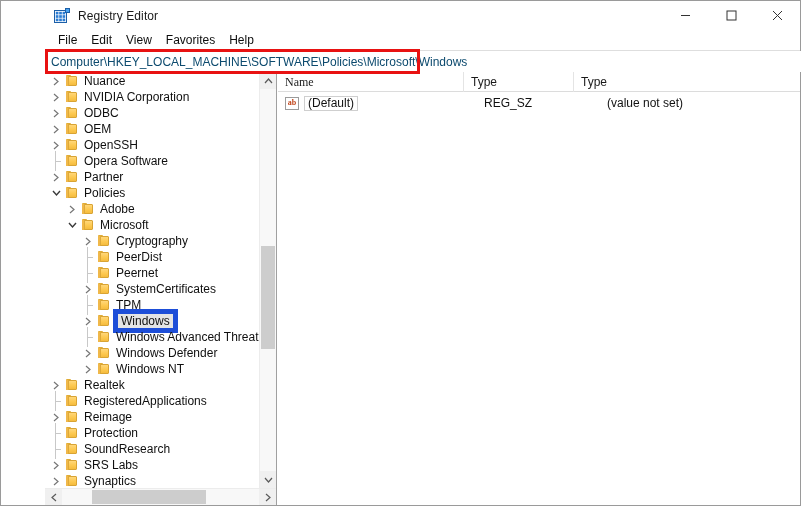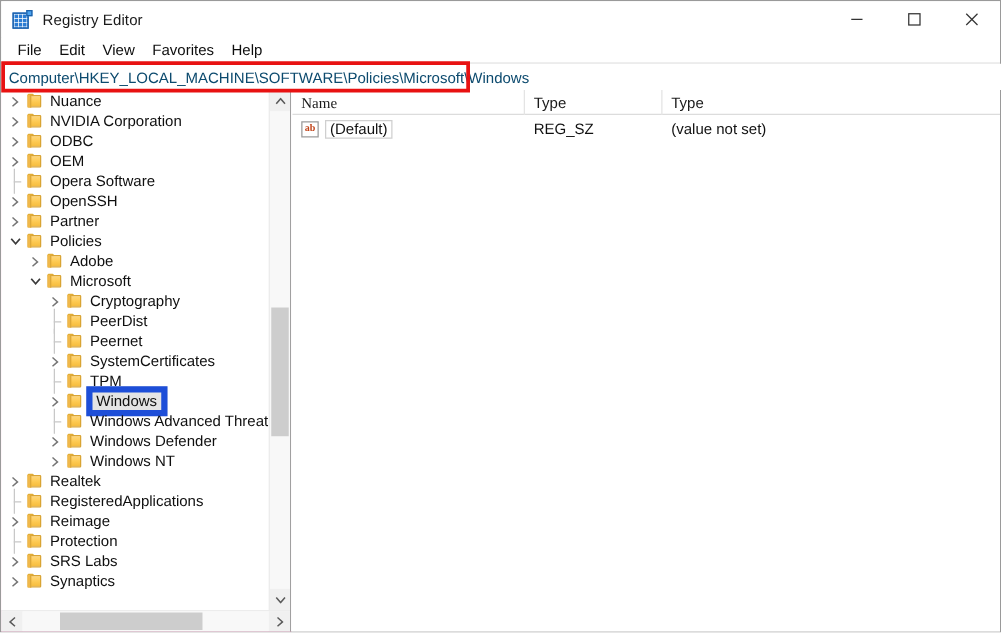--- a/index.html
+++ b/index.html
@@ -7,21 +7,21 @@
     width: 801px; height: 506px;
     overflow: hidden;
     background: #ffffff;
     font-family: "Liberation Sans", sans-serif;
   }
   #app {
     position: relative;
     width: 801px; height: 506px;
     background: #ffffff;
     border: 1px solid #9a9a9a;
-    display: flex; flex-direction: column;
+    display: flex; flex-direction: column; padding-left: 44px;
   }
 
   
   .titlebar {
     height: 29px;
     flex: 0 0 29px;
     display: flex; align-items: center;
     background: #ffffff;
     position: relative;
   }
@@ -265,21 +265,21 @@
   .col-data { flex: 1 1 auto; border-right: none; }
   .listrows {
     flex: 1 1 auto;
     background: #ffffff;
     overflow: hidden;
     padding-top: 2px;
   }
   .lrow {
     height: 18px;
     display: flex; align-items: center;
-    font-size: 12px; color: #111;
+    font-size: 12px; color: #111; gap: 13px;
   }
   .lcell { display: flex; align-items: center; height: 18px; line-height: 14px; }
   .lc-name { width: 186px; flex: 0 0 186px; padding-left: 7px; }
   .lc-type { width: 110px; flex: 0 0 110px; padding-left: 7px; }
   .lc-data { flex: 1 1 auto; padding-left: 7px; }
   .abicon {
     width: 14px; height: 13px; flex: 0 0 14px;
     margin-right: 5px;
     background: #ffffff;
     border: 1px solid #9b9b9b;
@@ -394,20 +394,33 @@
               </div>
               <div class="folder">
                 <span class="tab"></span>
                 <span class="body2"></span>
                 <span class="spine"></span>
               </div>
               <div class="tlabel">OEM</div>
             </div>
             <div class="trow ind1">
               <div class="twist">
+                <svg width="8" height="9" viewBox="0 0 8 9">
+                  <polyline points="2,1 6,4.5 2,8" fill="none" stroke="#767676" stroke-width="1.2"></polyline>
+                </svg>
+              </div>
+              <div class="folder">
+                <span class="tab"></span>
+                <span class="body2"></span>
+                <span class="spine"></span>
+              </div>
+              <div class="tlabel">OpenSSH</div>
+            </div>
+            <div class="trow ind1">
+              <div class="twist">
                 <span class="vline"></span>
                 <span class="hline"></span>
               </div>
               <div class="folder">
                 <span class="tab"></span>
                 <span class="body2"></span>
                 <span class="spine"></span>
               </div>
               <div class="tlabel">Opera Software</div>
             </div>
@@ -415,33 +428,20 @@
               <div class="twist">
                 <svg width="8" height="9" viewBox="0 0 8 9">
                   <polyline points="2,1 6,4.5 2,8" fill="none" stroke="#767676" stroke-width="1.2"></polyline>
                 </svg>
               </div>
               <div class="folder">
                 <span class="tab"></span>
                 <span class="body2"></span>
                 <span class="spine"></span>
               </div>
-              <div class="tlabel">OpenSSH</div>
-            </div>
-            <div class="trow ind1">
-              <div class="twist">
-                <svg width="8" height="9" viewBox="0 0 8 9">
-                  <polyline points="2,1 6,4.5 2,8" fill="none" stroke="#767676" stroke-width="1.2"></polyline>
-                </svg>
-              </div>
-              <div class="folder">
-                <span class="tab"></span>
-                <span class="body2"></span>
-                <span class="spine"></span>
-              </div>
               <div class="tlabel">Partner</div>
             </div>
             <div class="trow ind1">
               <div class="twist">
                 <svg width="9" height="8" viewBox="0 0 9 8">
                   <polyline points="1,2 4.5,6 8,2" fill="none" stroke="#3a3a3a" stroke-width="1.4"></polyline>
                 </svg>
               </div>
               <div class="folder">
                 <span class="tab"></span>
@@ -631,20 +631,32 @@
               <div class="twist">
                 <span class="vline"></span>
                 <span class="hline"></span>
               </div>
               <div class="folder">
                 <span class="tab"></span>
                 <span class="body2"></span>
                 <span class="spine"></span>
               </div>
               <div class="tlabel">Protection</div>
+            </div>
+            <div class="trow ind1">
+              <div class="twist">
+                <span class="vline"></span>
+                <span class="hline"></span>
+              </div>
+              <div class="folder">
+                <span class="tab"></span>
+                <span class="body2"></span>
+                <span class="spine"></span>
+              </div>
+              <div class="tlabel">SoundResearch</div>
             </div>
             <div class="trow ind1">
               <div class="twist">
                 <svg width="8" height="9" viewBox="0 0 8 9">
                   <polyline points="2,1 6,4.5 2,8" fill="none" stroke="#767676" stroke-width="1.2"></polyline>
                 </svg>
               </div>
               <div class="folder">
                 <span class="tab"></span>
                 <span class="body2"></span>

